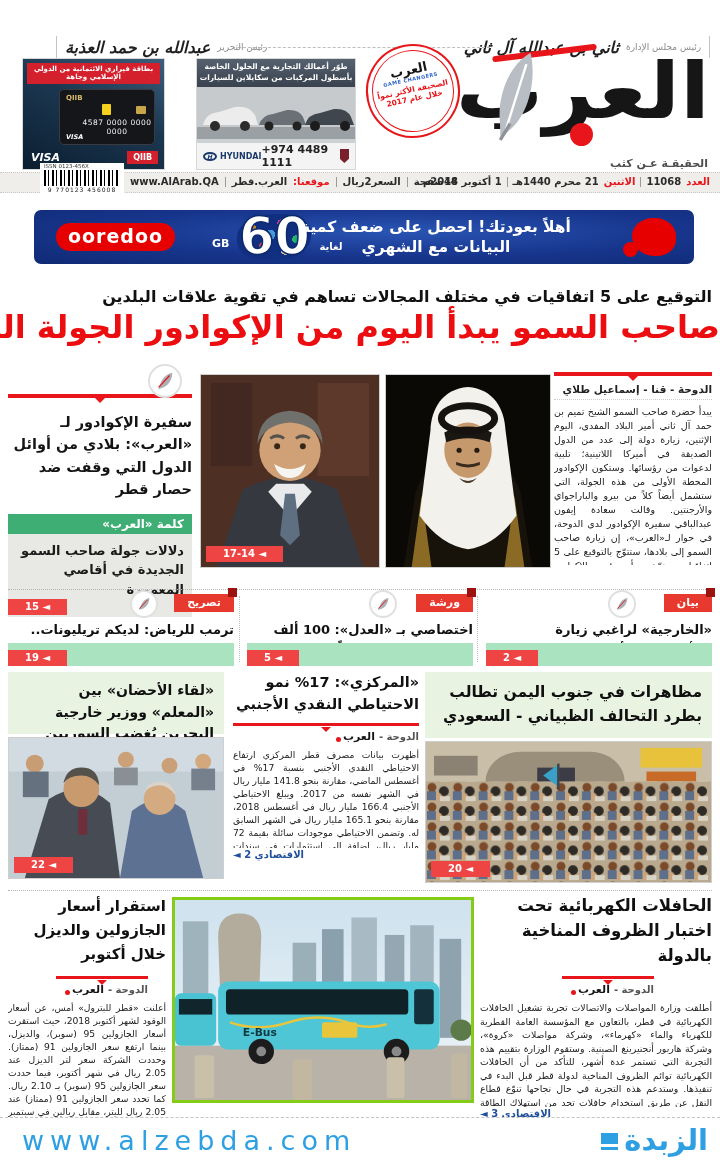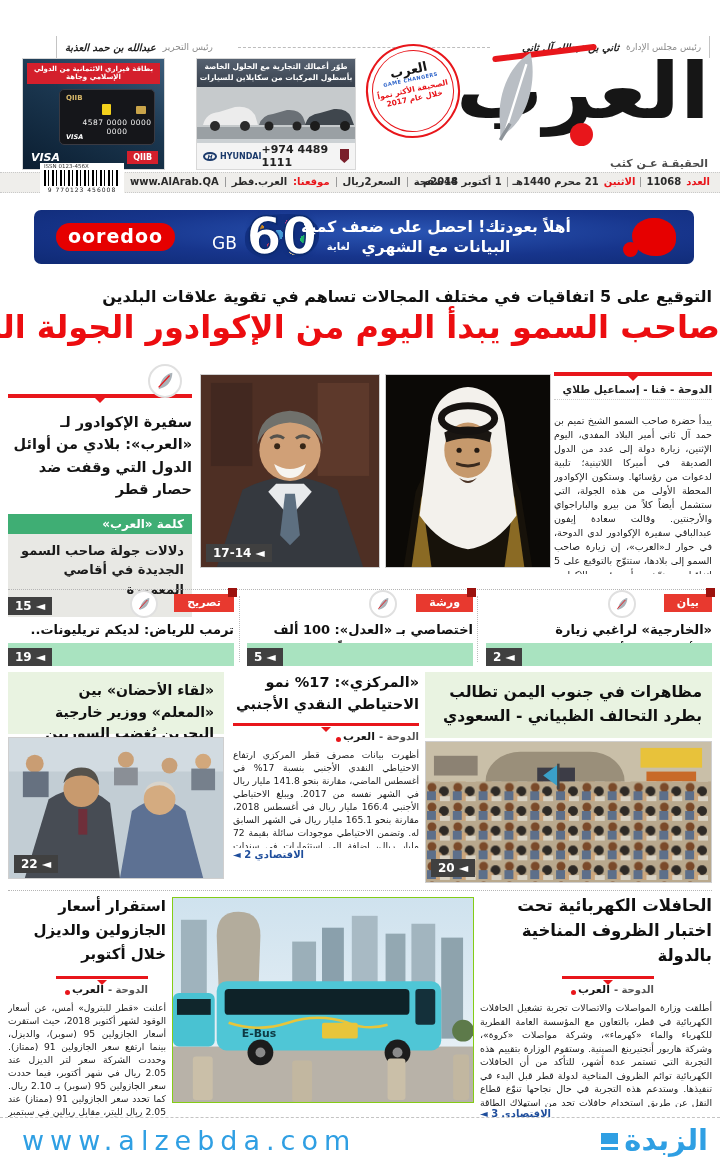--- a/index.html
+++ b/index.html
@@ -6,21 +6,21 @@
   html,body { background:#ffffff; }
   .page {
     position:relative; width:720px; height:1161px; margin:0 auto;
     background:#fff; overflow:hidden; direction:rtl;
     font-family:"DejaVu Sans", sans-serif; color:#1c1c1c;
   }
   
   .sig { position:absolute; top:36px; display:flex; align-items:center; gap:7px; font-size:9px; color:#8a8a8a; height:22px; }
   .sig-right { right:10px; border-right:1px solid #c4c4c4; padding-right:8px; }
   .sig-left  { left:56px;  border-left:1px solid #c4c4c4;  padding-left:8px; }
-  .sig-name { font-family:"DejaVu Serif", serif; font-style:italic; font-weight:bold; font-size:10px; color:#1f1f1f; }
+  .sig-name { font-family:"DejaVu Serif", serif; font-style:italic; font-weight:bold; font-size:16px; color:#1f1f1f; }
   .sig-dash { position:absolute; top:47px; left:238px; width:252px; border-top:1px dashed #bdbdbd; }
   
   .ad { position:absolute; top:58px; height:112px; overflow:hidden; border:1px solid #d8d8d8; }
   .ad-qiib { left:22px; width:143px; background:linear-gradient(205deg,#3c5e7c 0%,#1b3750 45%,#0b1e31 100%); }
   .qiib-banner { position:absolute; top:4px; left:4px; right:4px; background:#d41f2c; color:#fff; font-size:7px; font-weight:bold; text-align:center; padding:2px 1px; line-height:1.2; }
   .qiib-card { position:absolute; top:30px; left:36px; width:96px; height:56px; background:#15161a; border-radius:5px; border:1px solid #3a3a42; padding:4px 6px; color:#eee; }
   .qiib-card-brand { font-size:7px; color:#d8b86a; font-weight:bold; text-align:left; direction:ltr; }
   .qiib-card-chip { position:absolute; top:16px; right:8px; width:10px; height:8px; background:#c9a44a; border-radius:1px; }
   .qiib-card-badge { position:absolute; top:14px; left:42px; width:9px; height:11px; background:#f3d11c; border-radius:1px; }
   .qiib-card-num { position:absolute; top:28px; left:0; right:0; text-align:center; font-size:7.5px; letter-spacing:.5px; direction:ltr; color:#f2f2f2;padding-left:20px; }
@@ -68,41 +68,41 @@
   .sixty-wrap { position:relative; width:78px; height:50px; }
   .sixty-dots { position:absolute; inset:2px; border-radius:50% 40% 50% 40%; background-image:
       radial-gradient(circle at 20% 30%, #f39c12 0 4px, transparent 4px),
       radial-gradient(circle at 60% 20%, #e84393 0 4px, transparent 4px),
       radial-gradient(circle at 80% 55%, #20bf6b 0 4px, transparent 4px),
       radial-gradient(circle at 35% 70%, #eb3b5a 0 4px, transparent 4px),
       radial-gradient(circle at 65% 80%, #f7d794 0 4px, transparent 4px),
       radial-gradient(circle at 45% 45%, #4aa3df 0 5px, transparent 5px);
     background-color:#123082; }
   .sixty-num { position:relative; font-size:51px; font-weight:900; color:#ffffff; -webkit-text-stroke:1.5px #0c2a6e; text-shadow:0 0 4px rgba(12,42,110,.6); line-height:50px; text-align:center; display:block; direction:ltr; }
-  .oo-gb { color:#fff; font-size:17px; font-weight:normal; margin-top:12px; direction:ltr; }
+  .oo-gb { color:#fff; font-size:11px; font-weight:bold; margin-top:12px; direction:ltr; }
   .oo-text { position:absolute; right:118px; top:8px; width:280px; text-align:center; color:#fff; font-weight:bold; }
   .oo-line1 { font-size:15.5px; }
   .oo-line2 { font-size:15.5px; margin-top:2px; }
   .oo-blob-big { position:absolute; left:auto; right:18px; top:8px; width:44px; height:38px; background:#e60000; border-radius:50% 50% 45% 55%; }
   .oo-blob-small { position:absolute; right:56px; top:32px; width:15px; height:15px; background:#e60000; border-radius:50%; }
   
   .kicker { position:absolute; top:287px; right:8px; left:8px; text-align:right; font-size:16px; font-weight:bold; color:#111; }
   .headline-main { position:absolute; top:308px; left:0; right:0; text-align:center; font-size:32px; font-weight:900; color:#ec0d10; white-space:nowrap; }
   
   .red-divider { height:4px; background:#e8161b; position:relative; }
   .red-divider::after { content:""; position:absolute; top:4px; left:50%; margin-left:-5px; border:5px solid transparent; border-top:5px solid #e8161b; }
   .red-divider.small { height:3px; }
   .lead-col { position:absolute; top:372px; right:8px; width:158px; height:213px; }
-  .lead-byline { font-size:10.5px; font-weight:bold; color:#222; padding:7px 0 4px; border-bottom:1px dotted #ccc; margin-bottom:14px; }
+  .lead-byline { font-size:10.5px; font-weight:bold; color:#222; padding:7px 0 4px; border-bottom:1px dotted #ccc; margin-bottom:5px; }
   .lead-body { font-size:9.5px; line-height:14px; text-align:justify; height:160px; overflow:hidden; color:#1a1a1a; }
   .photo { position:absolute; overflow:hidden; border:1px solid #d0d0d0; background:#888; }
   .photo svg { display:block; width:100%; height:100%; }
   .photo-amir { top:374px; left:385px; width:166px; height:194px; }
   .photo-moreno { top:374px; left:200px; width:180px; height:194px; }
-  .page-badge { background:#404040; color:#fff; font-size:12px; font-weight:bold; padding:2px 7px; line-height:1.2; display:inline-block; }
+  .page-badge { background:#ef4444; color:#fff; font-size:10px; font-weight:bold; padding:2px 17px; line-height:1.2; display:inline-block; }
   .photo-badge { position:absolute; left:5px; bottom:5px; }
   
   .lead-side { position:absolute; top:370px; left:8px; width:184px; height:216px; }
   .feather-badge { display:inline-block; width:30px; height:30px; border:2px solid #e0e0e0; border-radius:50%; background:#fff; padding:4px; }
   .feather-badge svg { display:block; width:100%; height:100%; }
   .side-feather { position:absolute; right:10px; top:-6px; z-index:2; width:34px; height:34px; }
   .side-divider { margin-top:24px; }
   .side-quote { margin-top:13px; font-size:14.5px; font-weight:bold; line-height:1.55; text-align:right; color:#141414; }
   .word-header { margin-top:13px; background:#3fae74; color:#fff; font-weight:bold; font-size:12px; padding:3px 8px; }
   .word-body { background:#e8e8e4; padding:7px 8px 18px; position:relative; font-size:13px; font-weight:bold; line-height:1.5; color:#1b1b1b; text-align:right; }
@@ -143,21 +143,21 @@
   .row3col { position:absolute; top:894px; }
   .buses-col { left:480px; width:232px; height:218px; }
   .fuel-col { left:8px; width:158px; height:218px; }
   .buses-col .story-title { font-size:16.5px; line-height:1.5; }
   .fuel-col .story-title { font-size:15px; line-height:1.6; }
   .byline-wrap { width:92px; margin-left:auto; }
   .buses-col .byline-wrap { margin:8px 58px 2px auto; }
   .fuel-col .byline-wrap { margin:10px 18px 2px auto; }
   .buses-col .story-body { height:106px; font-size:9.4px; line-height:13.5px; }
   .fuel-col .story-body { height:118px; }
-  .bus-photo { position:absolute; top:897px; left:172px; width:302px; height:206px; border:1px solid #84cc16; overflow:hidden; }
+  .bus-photo { position:absolute; top:897px; left:172px; width:302px; height:206px; border:3px solid #84cc16; overflow:hidden; }
   .bus-photo svg { display:block; width:100%; height:100%; }
   
   .footer { position:absolute; top:1117px; left:0; right:0; height:44px; border-top:1px dashed #c4c4c4; background:#fff; }
   .site-url { position:absolute; left:22px; top:7px; font-size:27px; color:#2f9fe3; letter-spacing:6px; direction:ltr; font-weight:normal; }
   .footer-brand { position:absolute; right:12px; top:5px; display:flex; align-items:center; gap:6px; color:#2f9fe3; }
   .brand-text { font-size:29px; font-weight:900; }
   .bars-icon { width:17px; height:15px; border-top:3px solid #2f9fe3; box-shadow:0 6px 0 -1px #2f9fe3 inset; position:relative; }
   .bars-icon::after { content:""; position:absolute; top:5px; left:0; width:17px; height:3px; background:#2f9fe3; box-shadow:0 6px 0 #2f9fe3; }
 </style>
 </head>

